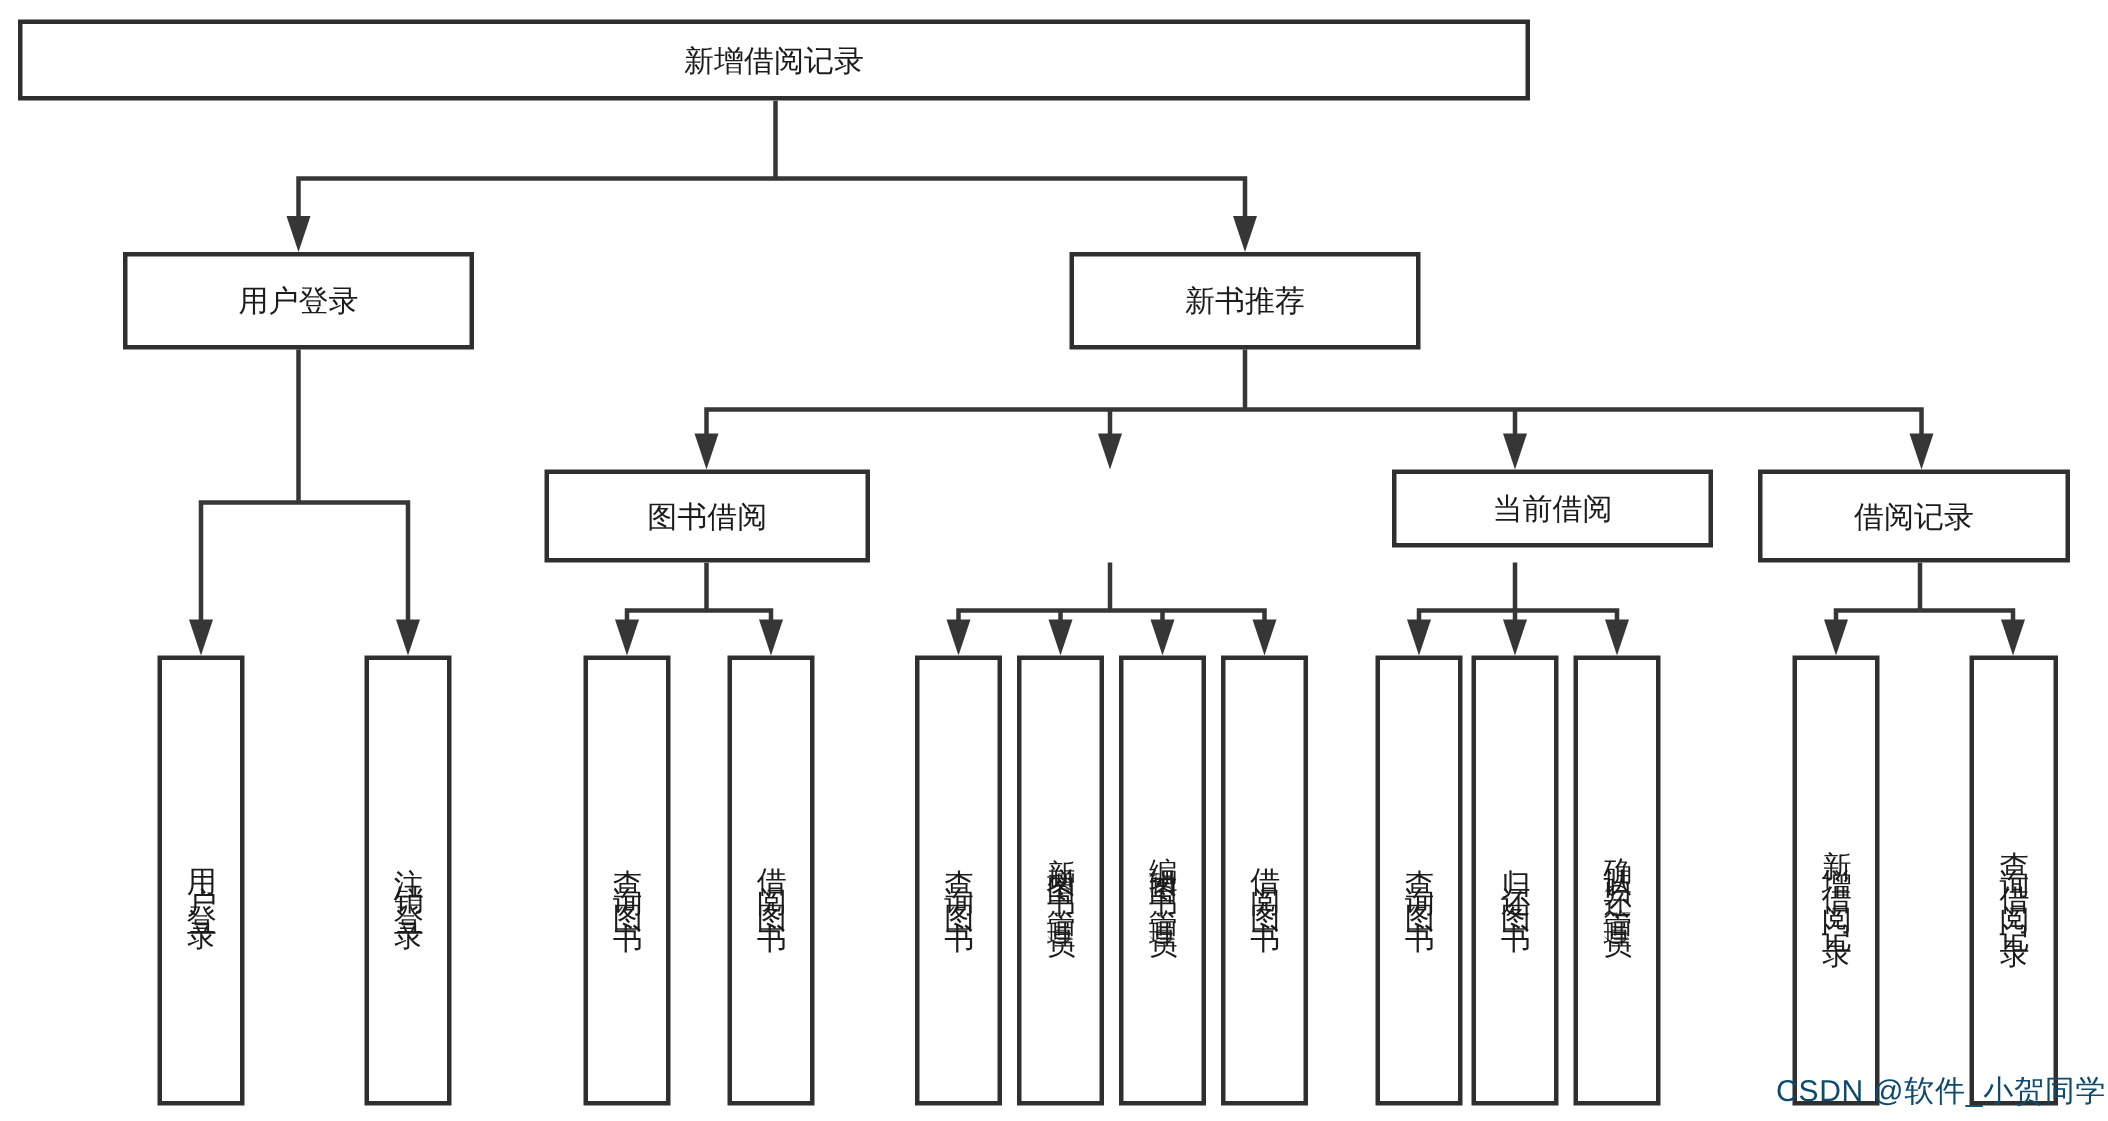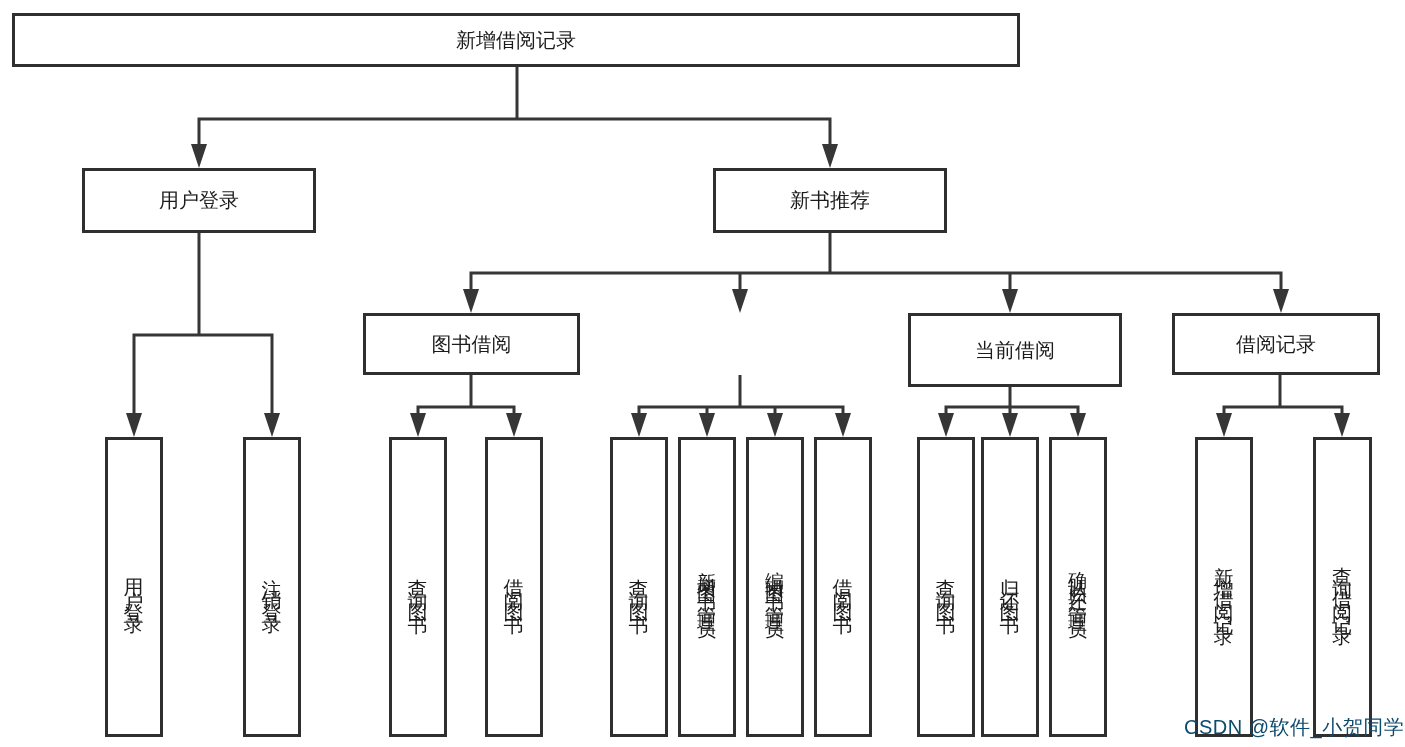--- a/index.html
+++ b/index.html
@@ -108,21 +108,21 @@
   <div class="box" style="left:82px;top:168px;width:234px;height:65px">
     <span>用户登录</span>
   </div>
   <div class="box" style="left:713px;top:168px;width:234px;height:65px">
     <span>新书推荐</span>
   </div>
 
   <div class="box" style="left:363px;top:313px;width:217px;height:62px">
     <span>图书借阅</span>
   </div>
-  <div class="box" style="left:908px;top:313px;width:214px;height:74px">
+  <div class="box" style="left:928px;top:313px;width:214px;height:52px">
     <span>当前借阅</span>
   </div>
   <div class="box" style="left:1172px;top:313px;width:208px;height:62px">
     <span>借阅记录</span>
   </div>
 
   <div class="box leaf" style="left:105px;top:437px;width:58px;height:300px">
     <span>用户登录</span>
   </div>
   <div class="box leaf" style="left:243px;top:437px;width:58px;height:300px">

